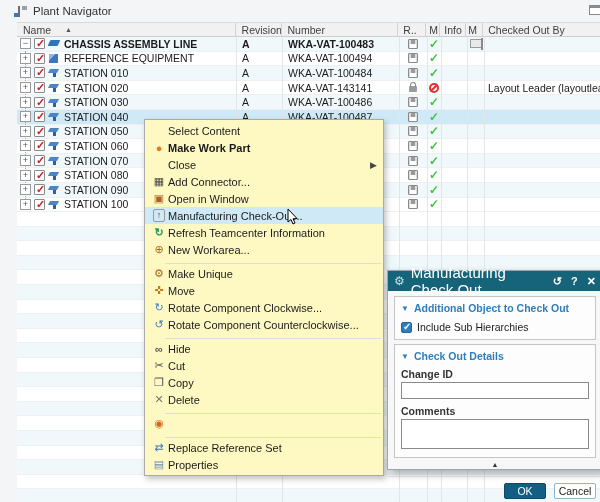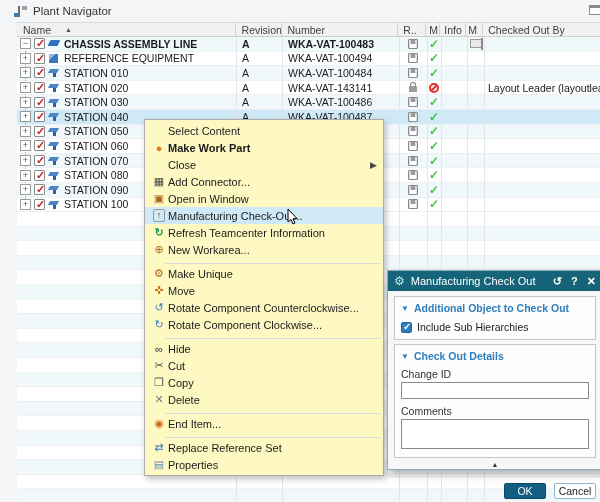--- a/index.html
+++ b/index.html
@@ -110,32 +110,32 @@
   .i-replaceref::before { content:"⇄"; color:#3a76c4; }
   .i-props::before { content:"▤"; color:#6a8fbf; }
 
   
   .dialog { position:absolute; left:378px; top:270px; width:216px; height:200px; background:#f7f7f7;
             border:1px solid #93aab6; box-shadow:3px 4px 8px rgba(0,0,0,.3); z-index:11;
             display:flex; flex-direction:column; font-size:10.5px; }
   .dlg-title { height:20px; background:#15647a; color:#fff; display:flex; align-items:center;
                padding:0 6px; flex:0 0 auto; }
   .dlg-gear { font-size:12px; color:#bfe0e6; margin-right:6px; }
-  .dlg-title-text { flex:1 1 auto; font-size:11px; }
+  .dlg-title-text { flex:1 1 auto; font-size:15px; }
   .dlg-tb-btn { color:#fff; margin-left:9px; font-size:11px; font-weight:bold; }
   .dlg-body { flex:1 1 auto; padding:5px 6px 4px 6px; display:flex; flex-direction:column; }
   .group { border:1px solid #c6c6c6; background:#fdfdfd; padding:5px 6px 6px 6px; }
   .group + .group { margin-top:4px; }
   .sec-head { color:#2e7ebb; font-weight:bold; font-size:10.5px; display:flex; align-items:center; }
   .sec-tri { font-size:8px; margin-right:5px; }
   .cbx-row { display:flex; align-items:center; margin-top:7px; }
   .cbx { width:11px; height:11px; background:#2e7ebb; border:1px solid #2265a0; border-radius:2px;
          position:relative; margin-right:5px; flex:0 0 auto; }
   .cbx::after { content:"✓"; position:absolute; left:1px; top:-2px; color:#fff; font-size:10px; font-weight:bold; }
-  .fld-label { color:#333; margin:6px 0 2px 0; }
+  .fld-label { color:#333; margin:6px 0 2px 0;font-weight:bold; }
   .txt-input { width:100%; height:17px; border:1px solid #8a8a8a; background:#fff; font-size:10.5px;
                font-family:"Liberation Sans", sans-serif; padding:0 3px; }
   .txt-area { width:100%; height:30px; border:1px solid #8a8a8a; background:#fff; resize:none;
               font-family:"Liberation Sans", sans-serif; font-size:10.5px; }
   .sash { text-align:center; height:11px; font-size:7px; color:#333; margin-top:3px; }
   .btnrow { border-top:1px solid #d5d5d5; padding:6px 6px 0 12px; display:flex; justify-content:flex-end; flex:0 0 auto; }
   .btn { height:16px; font-size:10.5px; display:flex; align-items:center; justify-content:center;
          border-radius:2px; }
   .btn-ok { width:42px; background:#135e83; border:1px solid #0e4a66; color:#fff; }
   .btn-cancel { width:42px; background:#fff; border:1px solid #8fb6ca; color:#222; margin-left:8px; }
@@ -501,27 +501,27 @@
         <span class="mi-ic i-unique"></span>
         <span class="mi-label">Make Unique</span>
         <span class="mi-arrow"></span>
       </div>
       <div class="mi">
         <span class="mi-ic i-move"></span>
         <span class="mi-label">Move</span>
         <span class="mi-arrow"></span>
       </div>
       <div class="mi">
+        <span class="mi-ic i-rotcw"></span>
+        <span class="mi-label">Rotate Component Clockwise...</span>
+        <span class="mi-arrow"></span>
+      </div>
+      <div class="mi">
         <span class="mi-ic i-rotccw"></span>
         <span class="mi-label">Rotate Component Counterclockwise...</span>
-        <span class="mi-arrow"></span>
-      </div>
-      <div class="mi">
-        <span class="mi-ic i-rotcw"></span>
-        <span class="mi-label">Rotate Component Clockwise...</span>
         <span class="mi-arrow"></span>
       </div>
       <div class="mi sep">
         <span class="mi-ic"></span>
         <span class="mi-label"></span>
         <span class="mi-arrow"></span>
       </div>
       <div class="mi">
         <span class="mi-ic i-hide"></span>
         <span class="mi-label">Hide</span>
@@ -542,21 +542,20 @@
         <span class="mi-label">Delete</span>
         <span class="mi-arrow"></span>
       </div>
       <div class="mi sep">
         <span class="mi-ic"></span>
         <span class="mi-label"></span>
         <span class="mi-arrow"></span>
       </div>
       <div class="mi">
         <span class="mi-ic i-enditem"></span>
-        <span class="mi-label">End Item...</span>
         <span class="mi-arrow"></span>
       </div>
       <div class="mi sep">
         <span class="mi-ic"></span>
         <span class="mi-label"></span>
         <span class="mi-arrow"></span>
       </div>
       <div class="mi">
         <span class="mi-ic i-replaceref"></span>
         <span class="mi-label">Replace Reference Set</span>

